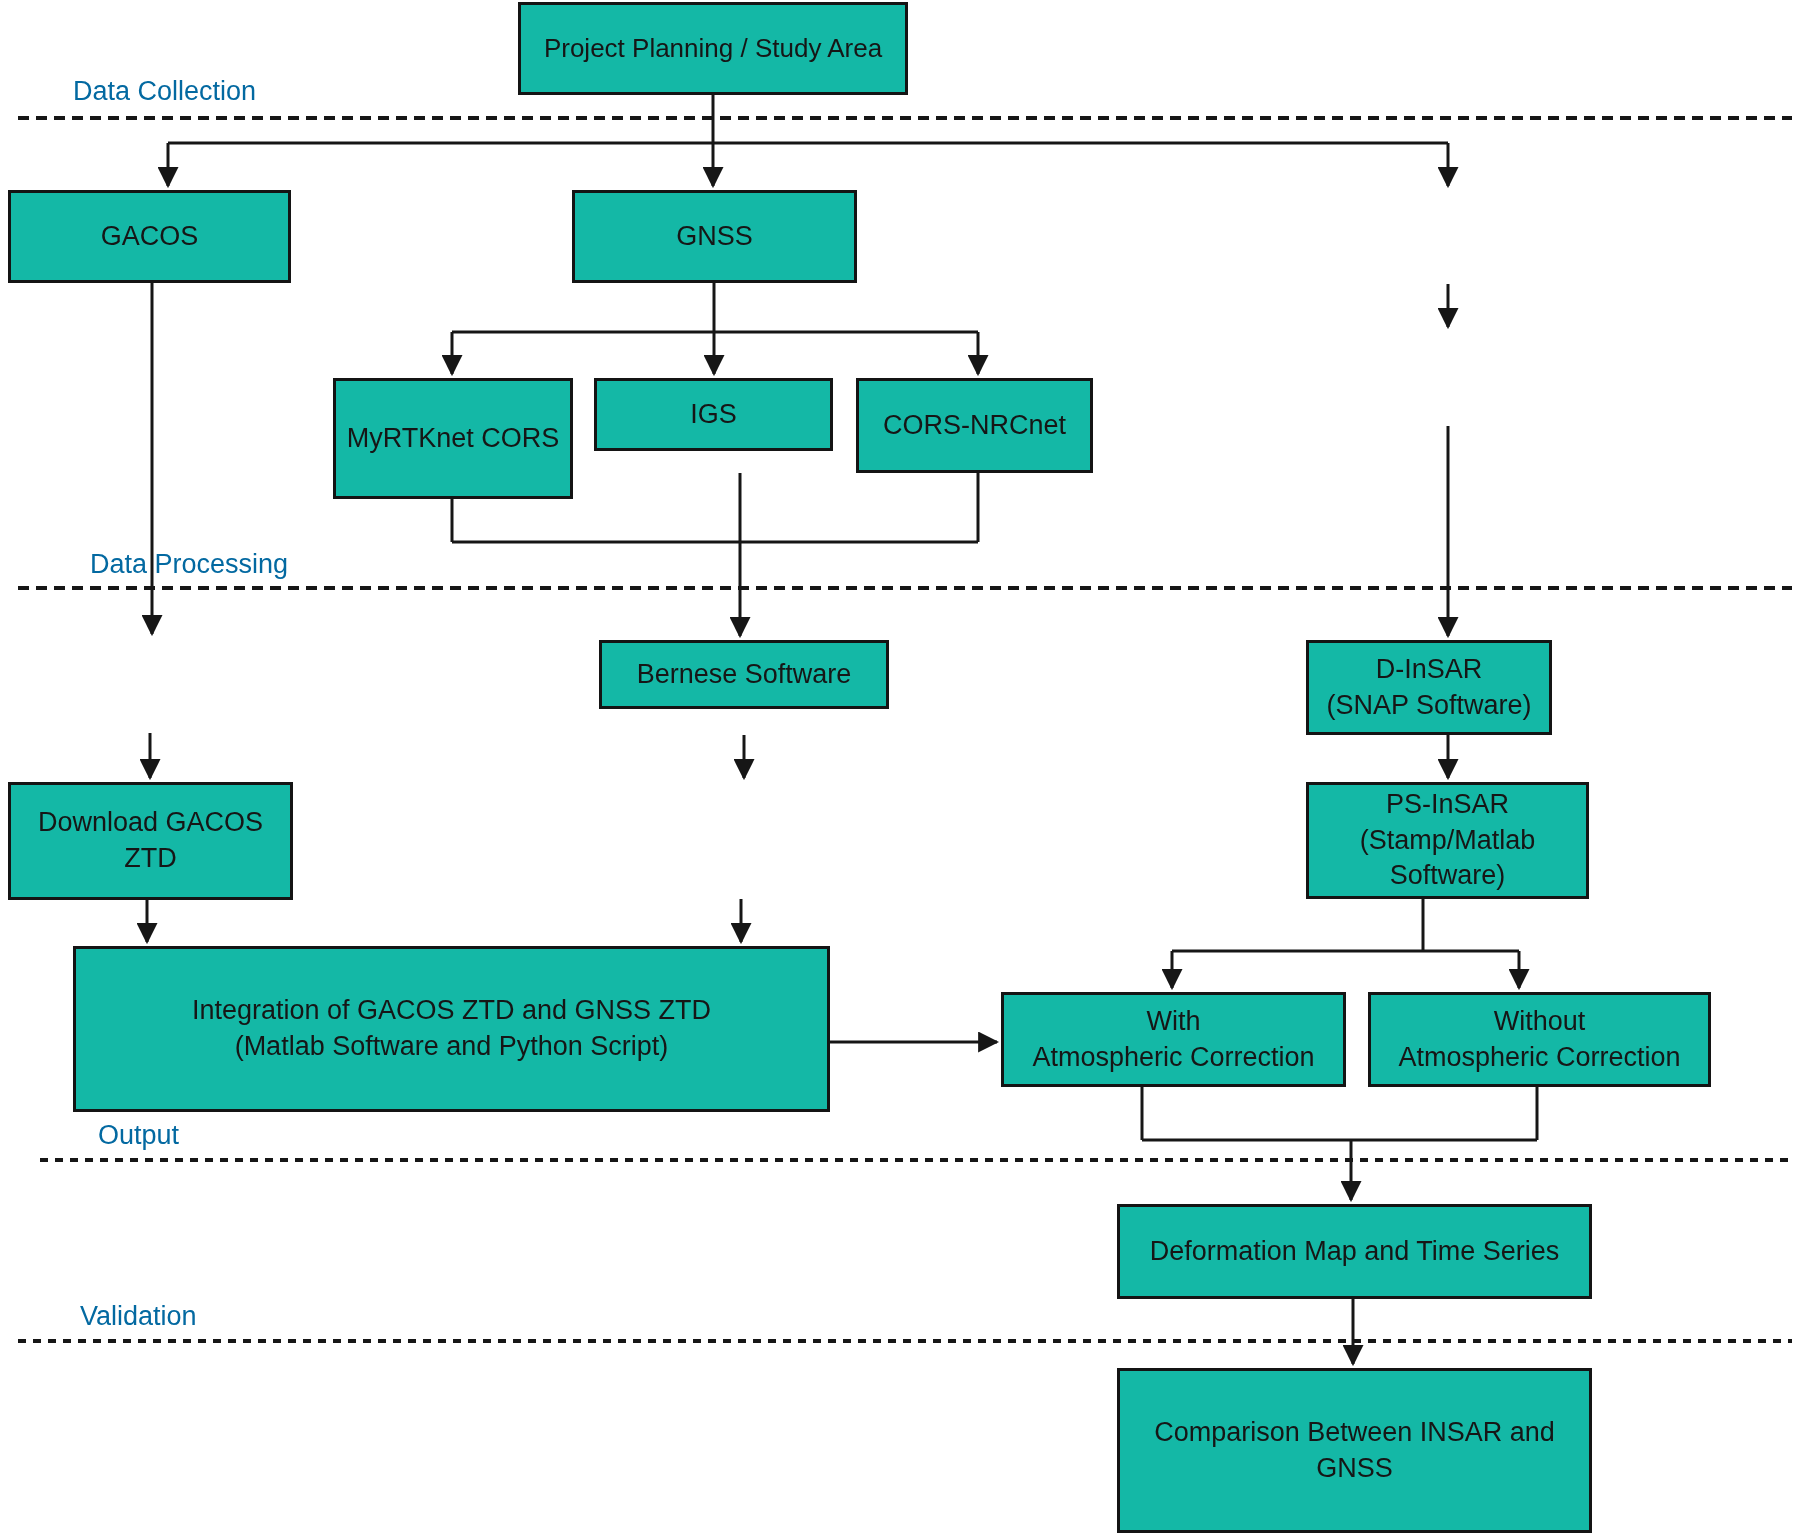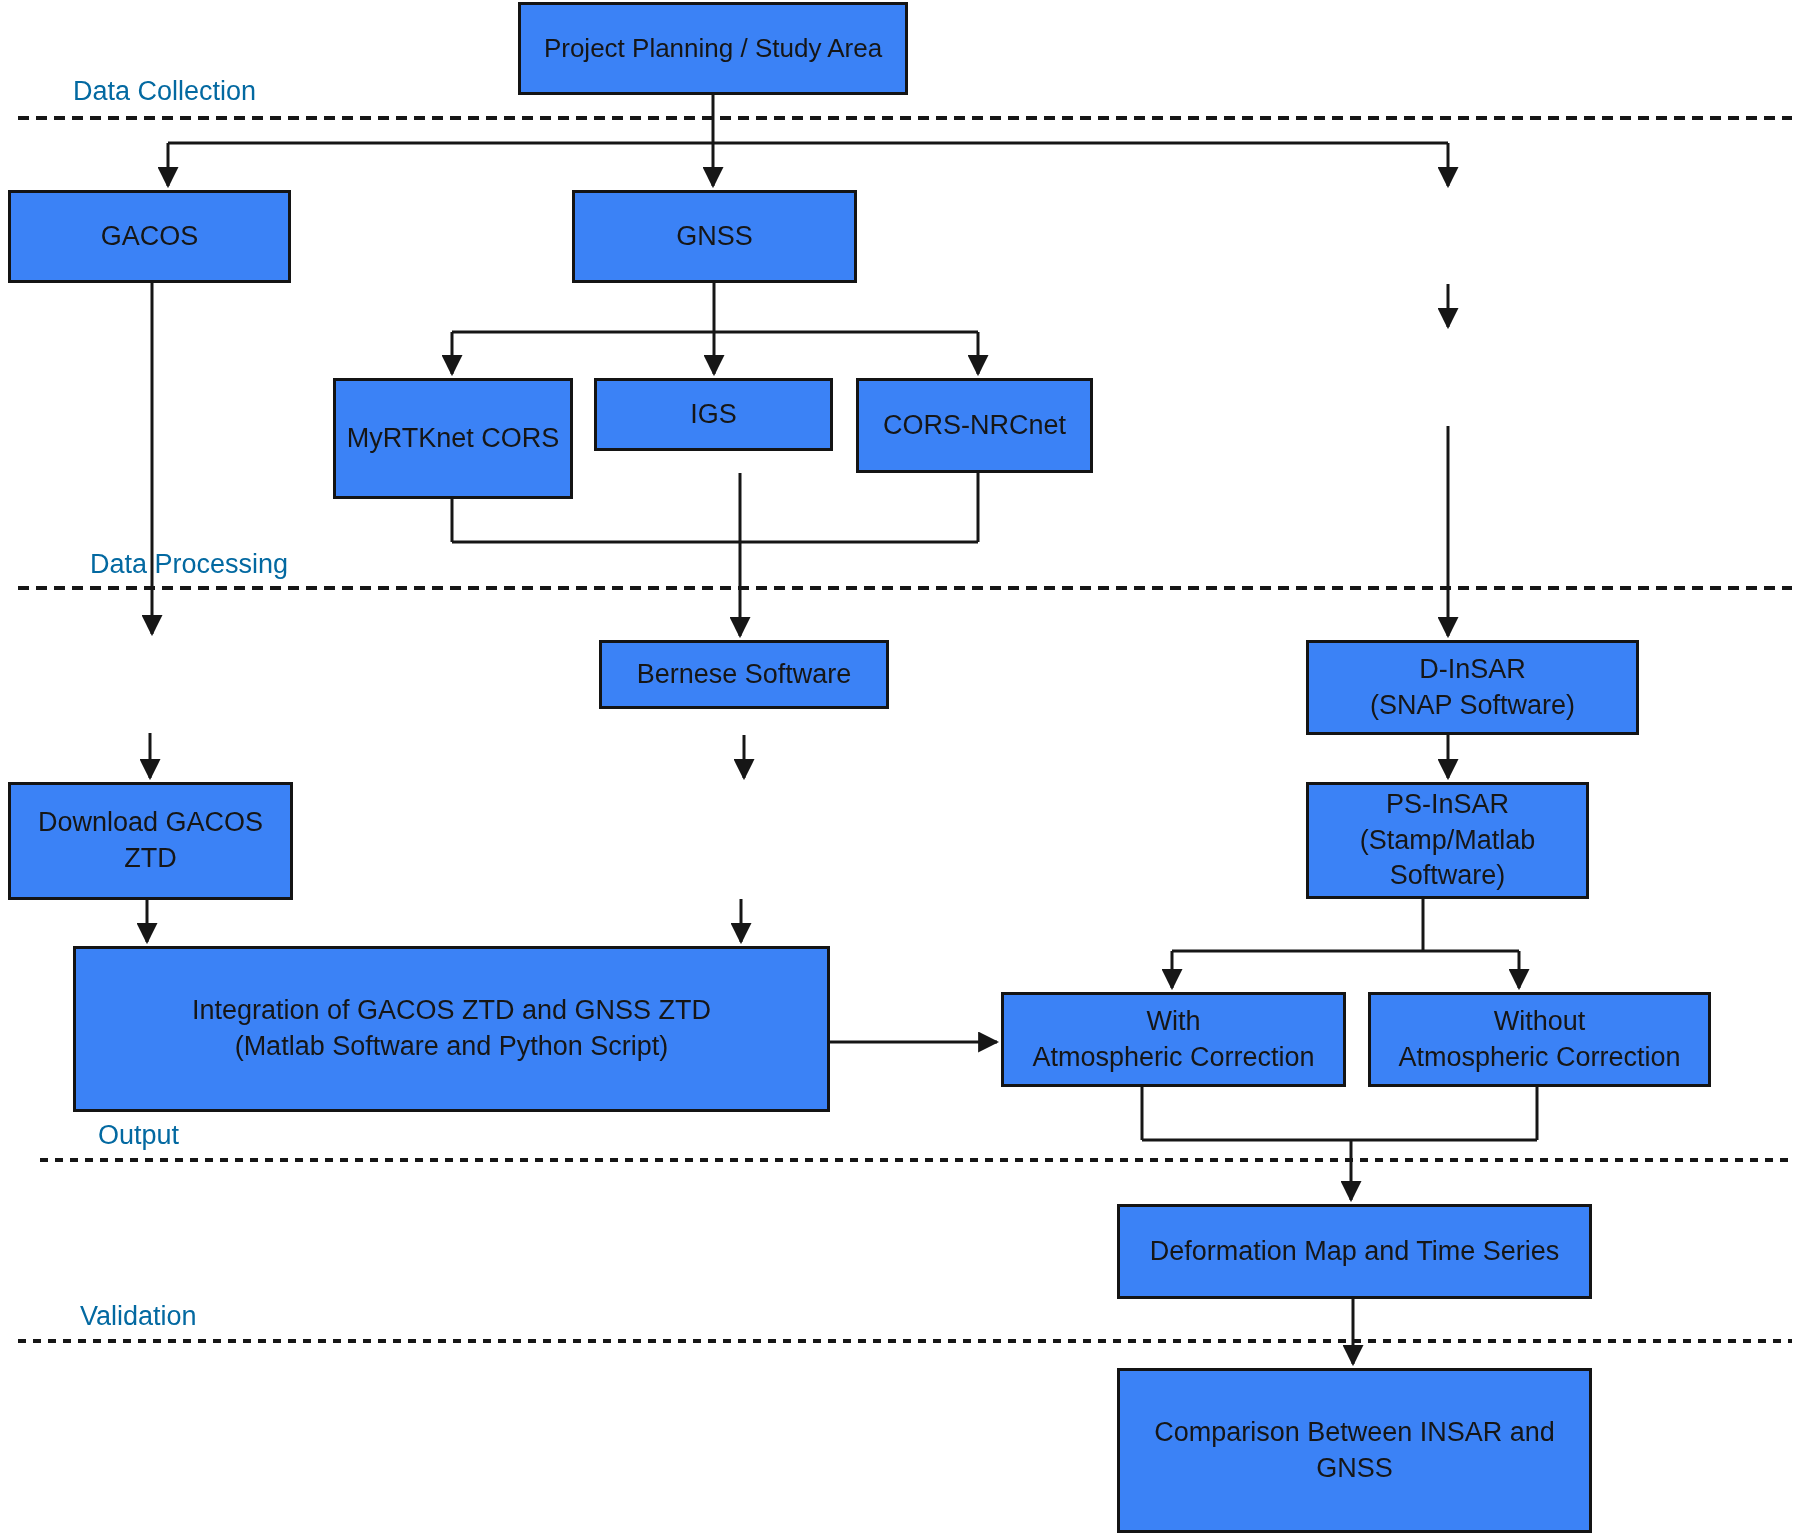--- a/index.html
+++ b/index.html
@@ -21,21 +21,21 @@
     position: absolute;
     left: 0;
     top: 0;
     width: 1800px;
     height: 1536px;
   }
   .box {
     position: absolute;
     box-sizing: border-box;
     border: 3px solid #141414;
-    background: #3b82f6;
+    background: #14b8a6;
     color: #161616;
     display: flex;
     align-items: center;
     justify-content: center;
     text-align: center;
     font-size: 27px;
     line-height: 1.32;
     white-space: pre-line;
     z-index: 2;
   }
@@ -124,21 +124,21 @@
 
   <div class="box" style="left:8px;top:190px;width:283px;height:93px">GACOS</div>
   <div class="box" style="left:572px;top:190px;width:285px;height:93px">GNSS</div>
 
 
   <div class="box" style="left:333px;top:378px;width:240px;height:121px">MyRTKnet CORS</div>
   <div class="box" style="left:594px;top:378px;width:239px;height:73px">IGS</div>
   <div class="box" style="left:856px;top:378px;width:237px;height:95px">CORS-NRCnet</div>
 
   <div class="box" style="left:599px;top:640px;width:290px;height:69px">Bernese Software</div>
-  <div class="box" style="left:1306px;top:640px;width:333px;height:95px">D-InSAR
+  <div class="box" style="left:1306px;top:640px;width:246px;height:95px">D-InSAR
 (SNAP Software)</div>
 
   <div class="box" style="left:8px;top:782px;width:285px;height:118px">Download GACOS
 ZTD</div>
   <div class="box" style="left:1306px;top:782px;width:283px;height:117px">PS-InSAR
 (Stamp/Matlab
 Software)</div>
 
   <div class="box" style="left:73px;top:946px;width:757px;height:166px">Integration of GACOS ZTD and GNSS ZTD
 (Matlab Software and Python Script)</div>

